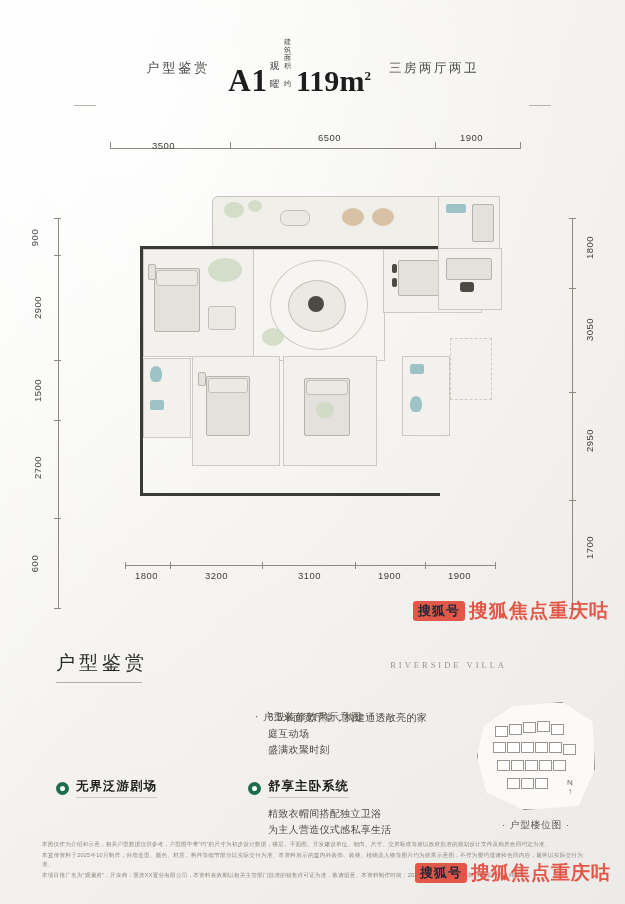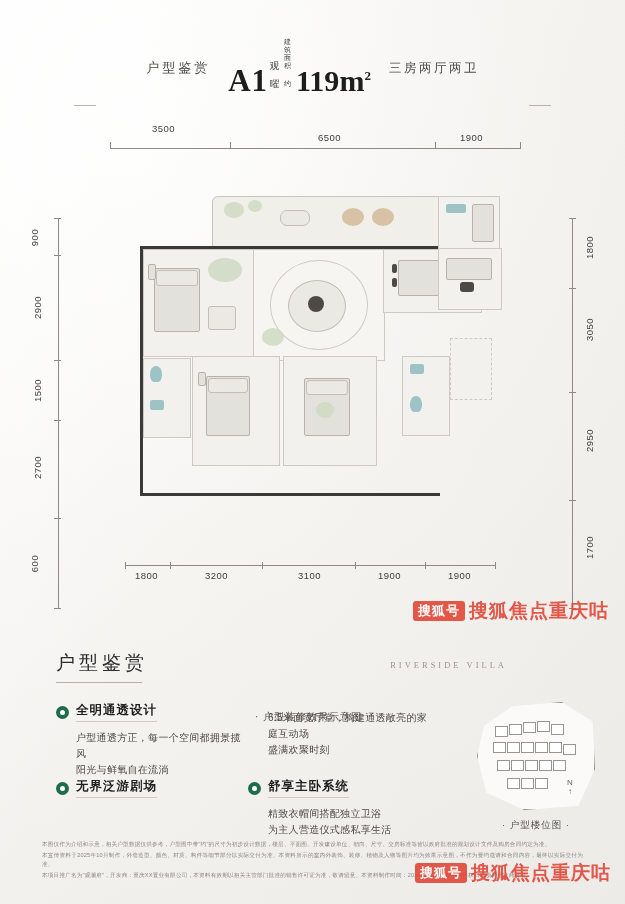--- a/index.html
+++ b/index.html
@@ -151,21 +151,21 @@
   }
 
   
   .wm{
     position:absolute;font-weight:bold;color:#e24b3c;opacity:.92;
     font-family:"Liberation Sans", sans-serif;
   }
   .wm-top{right:16px;top:598px;font-size:19px;letter-spacing:1px;}
   .wm-bot{right:14px;bottom:18px;font-size:19px;letter-spacing:1px;}
   .wm-tag{
-    display:inline-block;background:#e24b3c;color:#ffffff;border-radius:3px;
+    display:inline-block;background:#e24b3c;color:#0f172a;border-radius:3px;
     padding:1px 5px;font-size:13px;margin-right:4px;vertical-align:2px;
   }
 
   
   .disclaimer{
     position:absolute;left:42px;right:42px;bottom:22px;
     font-size:5.6px;line-height:9px;color:#8c8881;text-align:justify;
     letter-spacing:.2px;
   }
   .disclaimer p{margin:0 0 2px 0;}
@@ -197,21 +197,21 @@
     </div>
   </div>
 
   <div class="plan-wrap">
 
     <div class="tickline dimline-h" style="left:110px;top:38px;width:410px;"></div>
     <div class="tick-v" style="left:110px;top:32px;"></div>
     <div class="tick-v" style="left:230px;top:32px;"></div>
     <div class="tick-v" style="left:435px;top:32px;"></div>
     <div class="tick-v" style="left:520px;top:32px;"></div>
-    <div class="dim-text" style="left:152px;top:13px;">3500</div>
+    <div class="dim-text" style="left:152px;top:30px;">3500</div>
     <div class="dim-text" style="left:318px;top:22px;">6500</div>
     <div class="dim-text" style="left:460px;top:22px;">1900</div>
 
     <div class="tickline dimline-v" style="left:58px;top:108px;height:390px;"></div>
     <div class="tick-h" style="left:54px;top:108px;"></div>
     <div class="tick-h" style="left:54px;top:145px;"></div>
     <div class="tick-h" style="left:54px;top:250px;"></div>
     <div class="tick-h" style="left:54px;top:310px;"></div>
     <div class="tick-h" style="left:54px;top:408px;"></div>
     <div class="tick-h" style="left:54px;top:498px;"></div>
@@ -314,28 +314,20 @@
 
   <div class="wm wm-top">
     <span class="wm-tag">搜狐号</span><span>搜狐焦点重庆咕</span>
   </div>
 
   <div class="bottom">
     <div class="sec-title">户型鉴赏</div>
     <div class="sec-rule"></div>
     <div class="sec-sub">RIVERSIDE VILLA</div>
 
-    <div class="feat" style="left:56px;top:66px;">
-      <div class="ttl">
-        <span class="dotic"></span>
-        <span class="ttl-text">全明通透设计</span>
-      </div>
-      <p style="white-space:pre-line;">户型通透方正，每一个空间都拥景揽风
-阳光与鲜氧自在流淌</p>
-    </div>
 
     <div class="feat" style="left:248px;top:66px;">
       <p style="white-space:pre-line;">6.5米面宽厅堂，构建通透敞亮的家庭互动场
 盛满欢聚时刻</p>
     </div>
 
     <div class="feat" style="left:56px;top:142px;">
       <div class="ttl">
         <span class="dotic"></span>
         <span class="ttl-text">无界泛游剧场</span>

